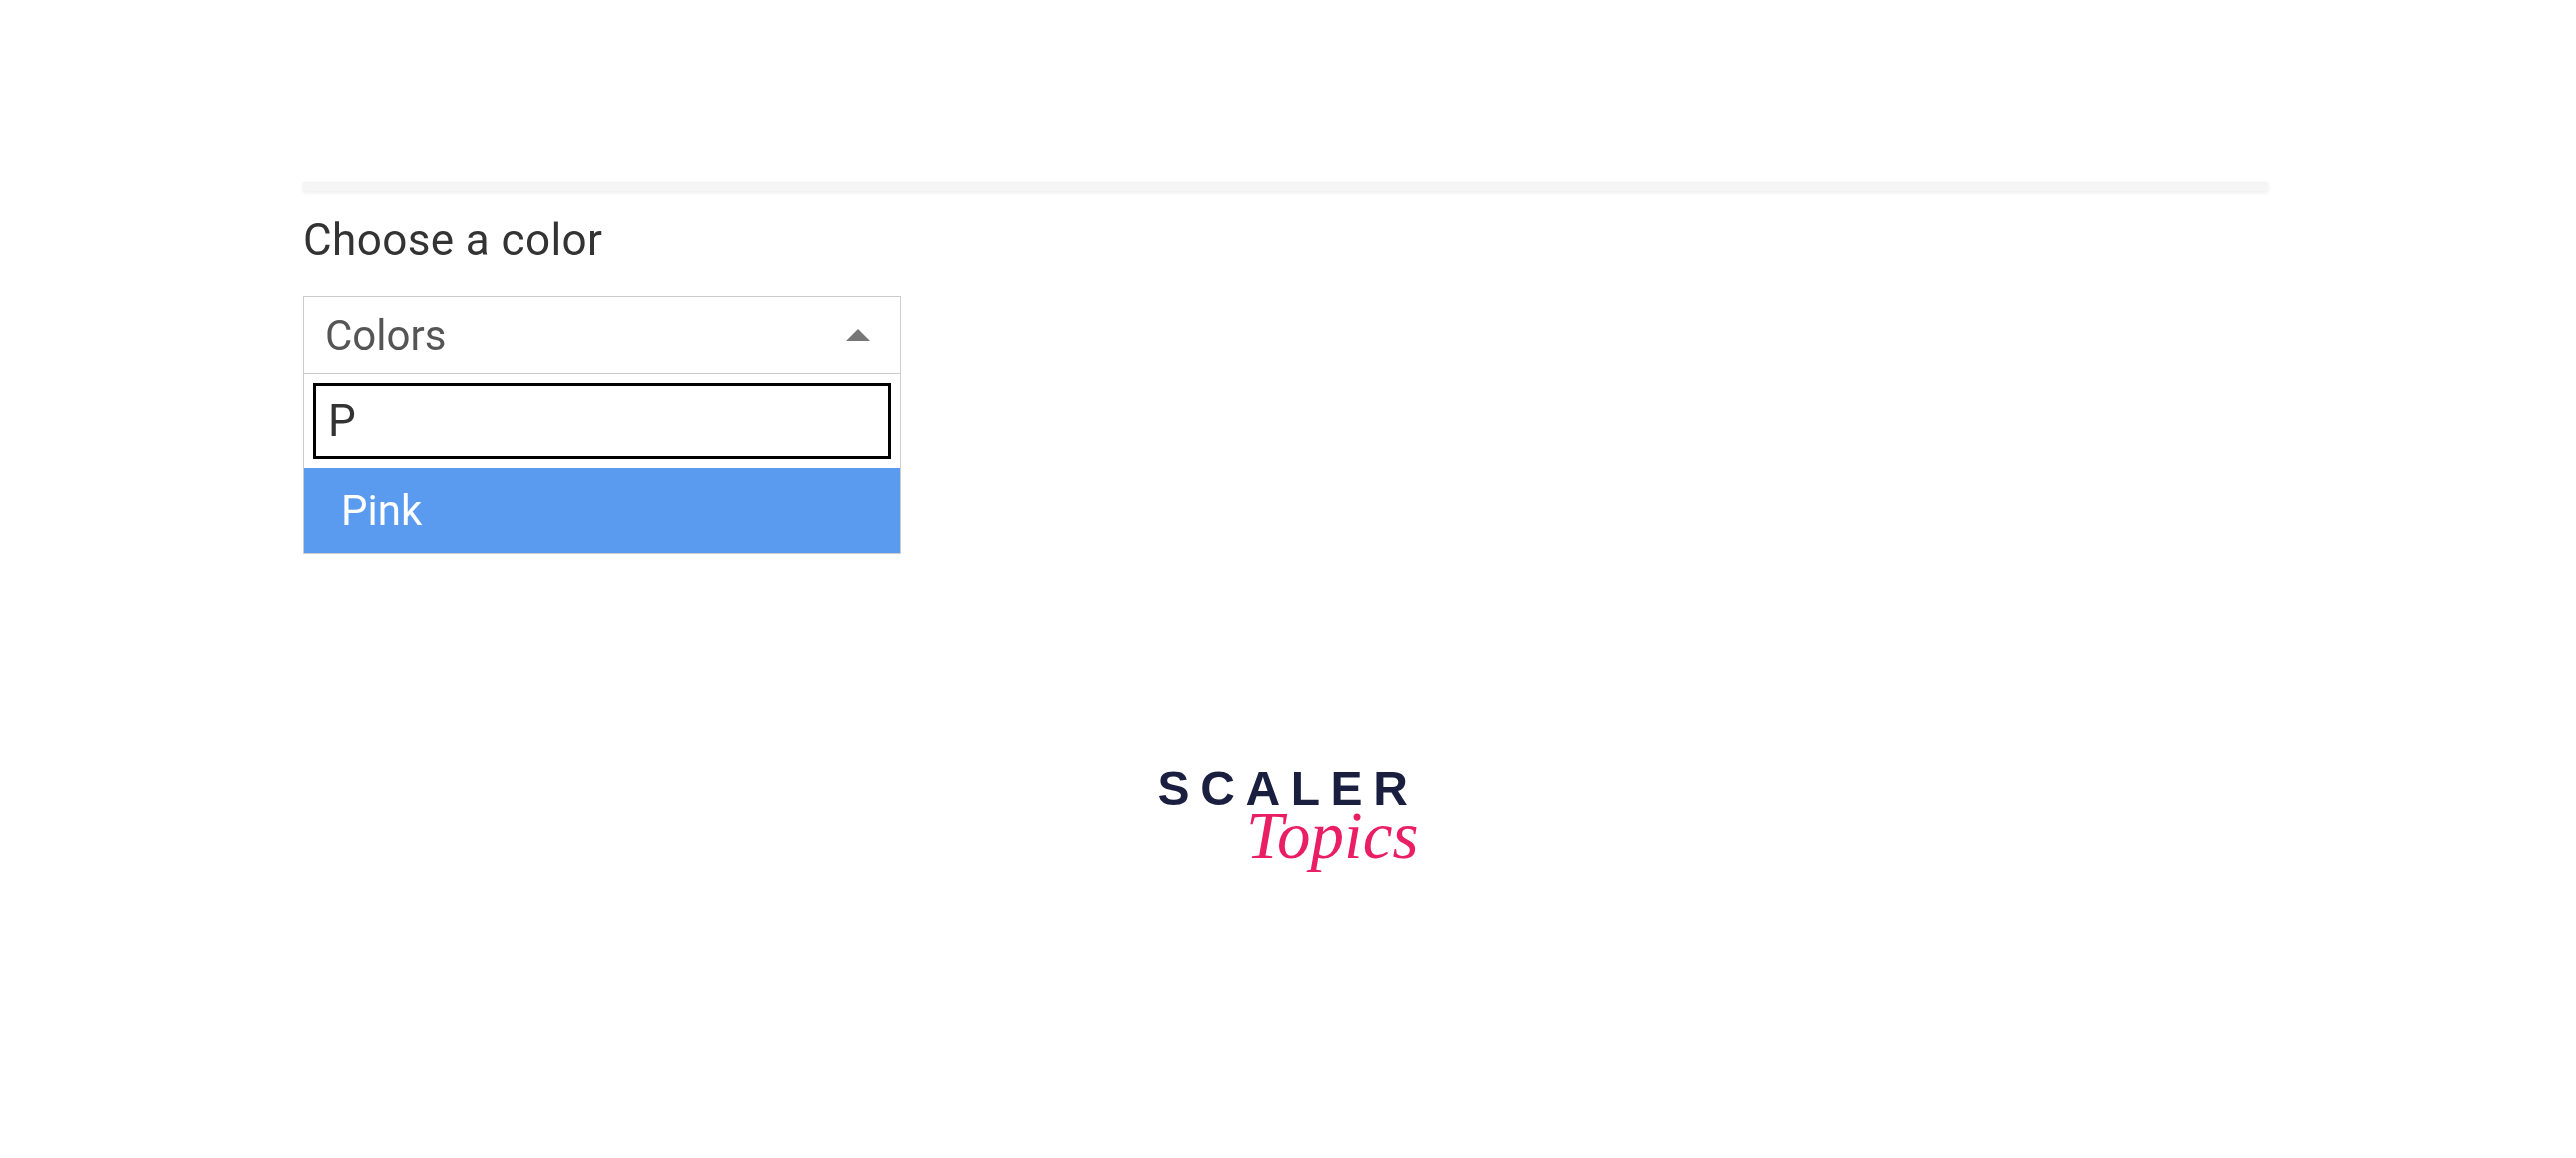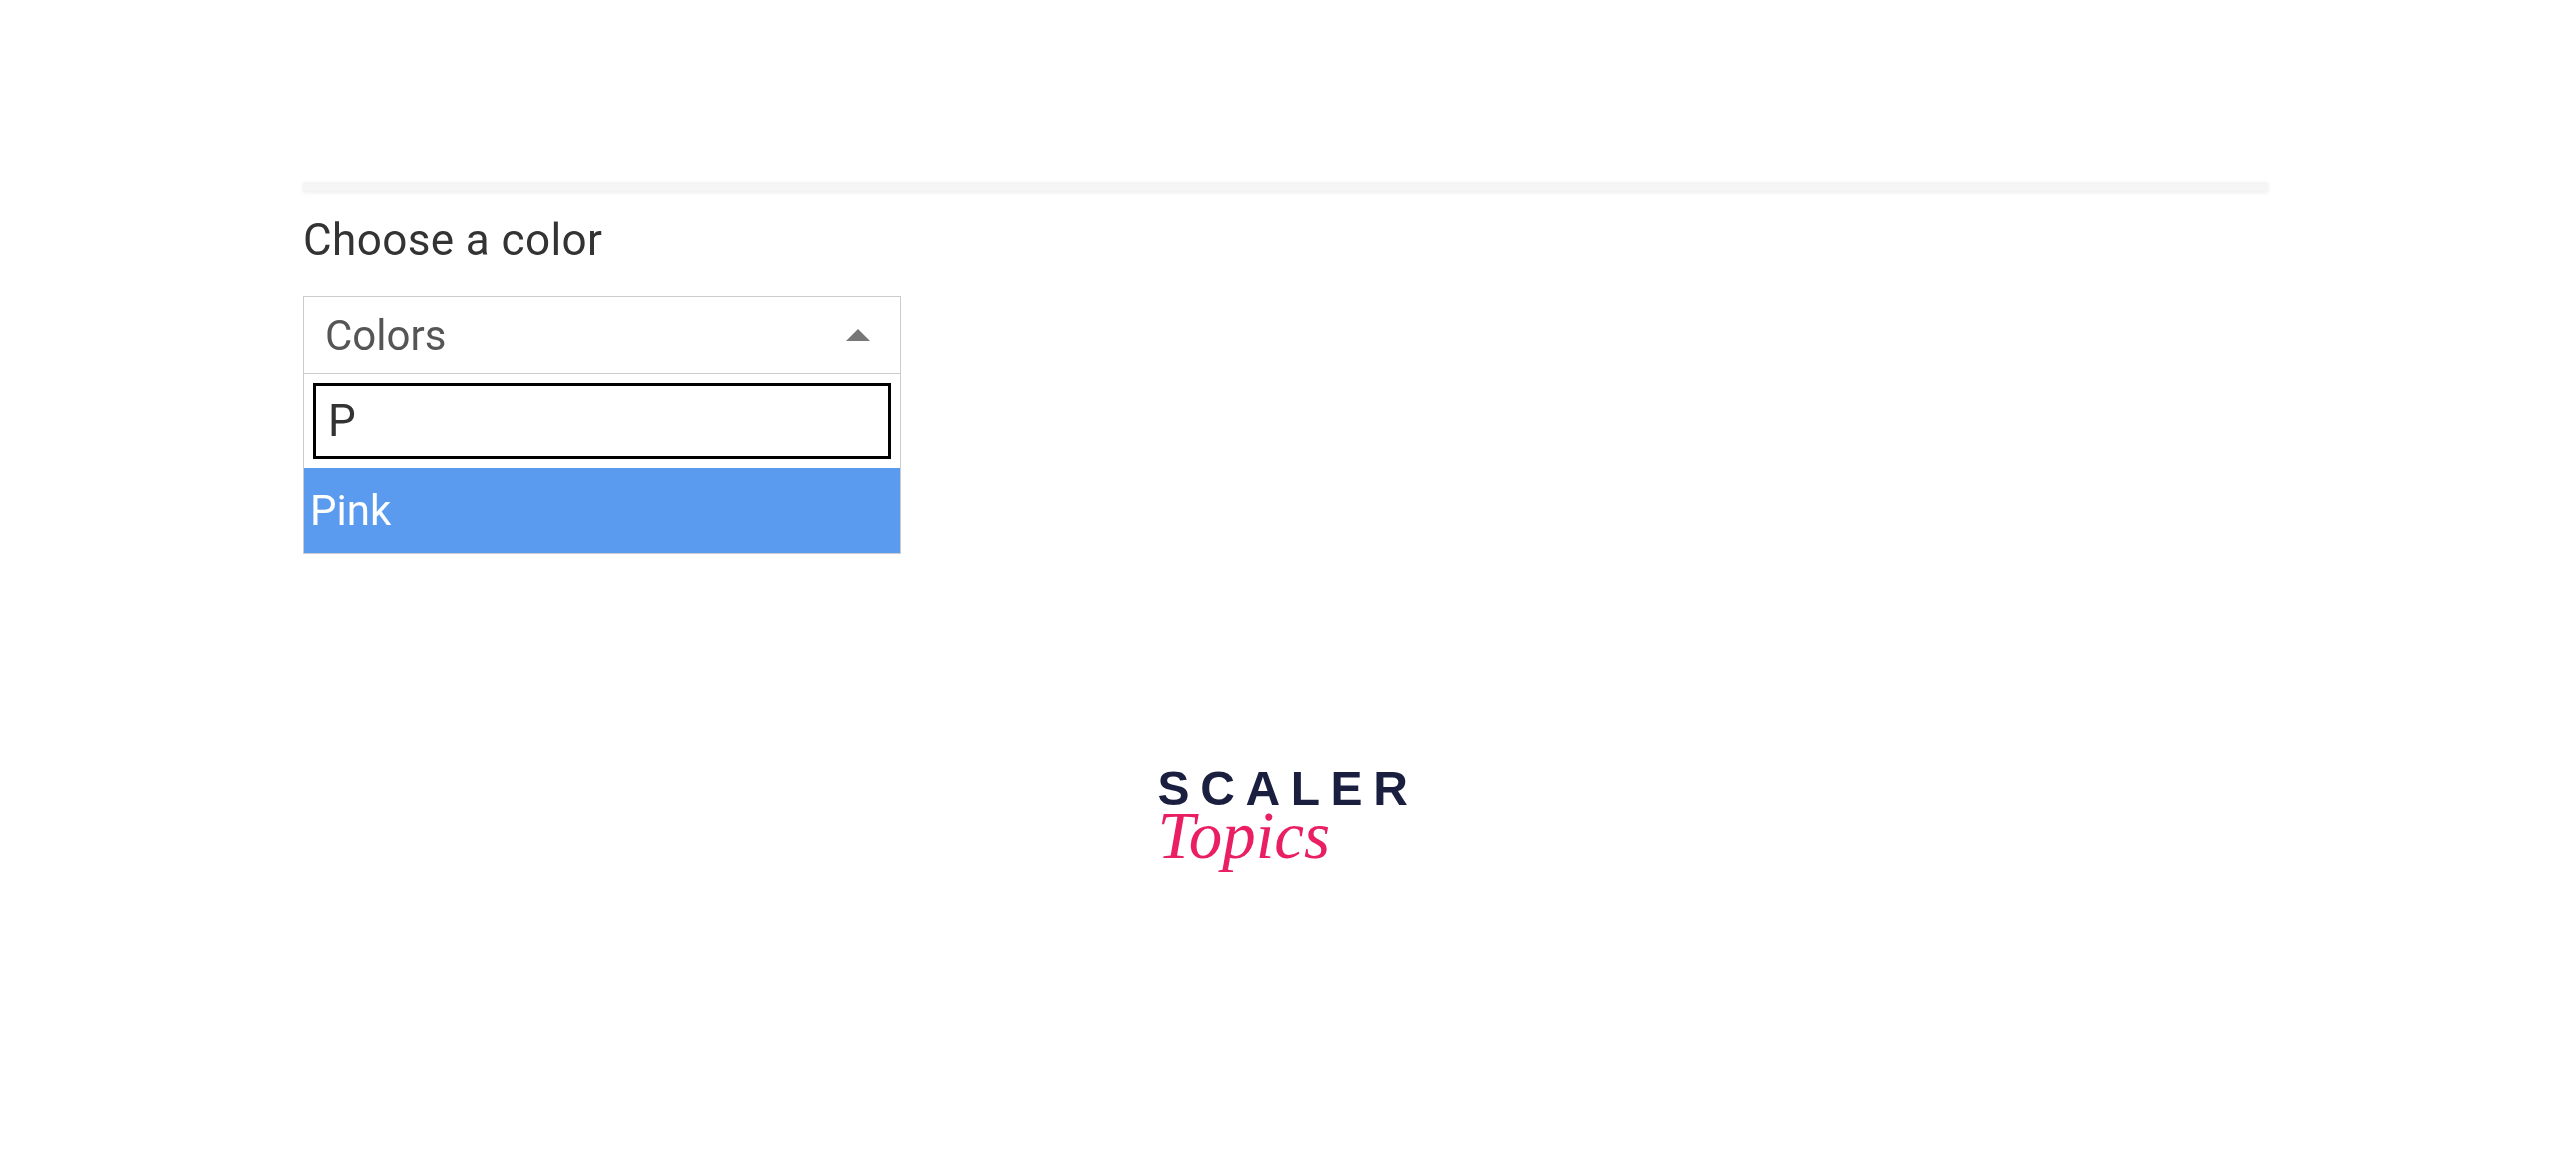--- a/index.html
+++ b/index.html
@@ -71,34 +71,34 @@
       width: 100%;
       border: 3.8px solid #000000;
       background: #ffffff;
       font-size: 44px;
       padding: 9px 12px;
       color: #333333;
       font-family: inherit;
       outline: none;
     }
     .option {
-      padding: 18px 6px;
+      padding: 18px 37px;
       font-size: 42px;
       cursor: pointer;
     }
     .option.highlighted {
       background: #5a9bf0;
       color: #ffffff;
     }
     .logo-wrapper {
       position: absolute;
       left: 50%;
       top: 765px;
       transform: translateX(-50%);
-      text-align: left;
+      text-align: right;
     }
     .logo-scaler {
       font-family: Arial, sans-serif;
       font-size: 48px;
       font-weight: 900;
       color: #1a1f40;
       letter-spacing: 10.6px;
       line-height: 1;
     }
     .logo-topics {

